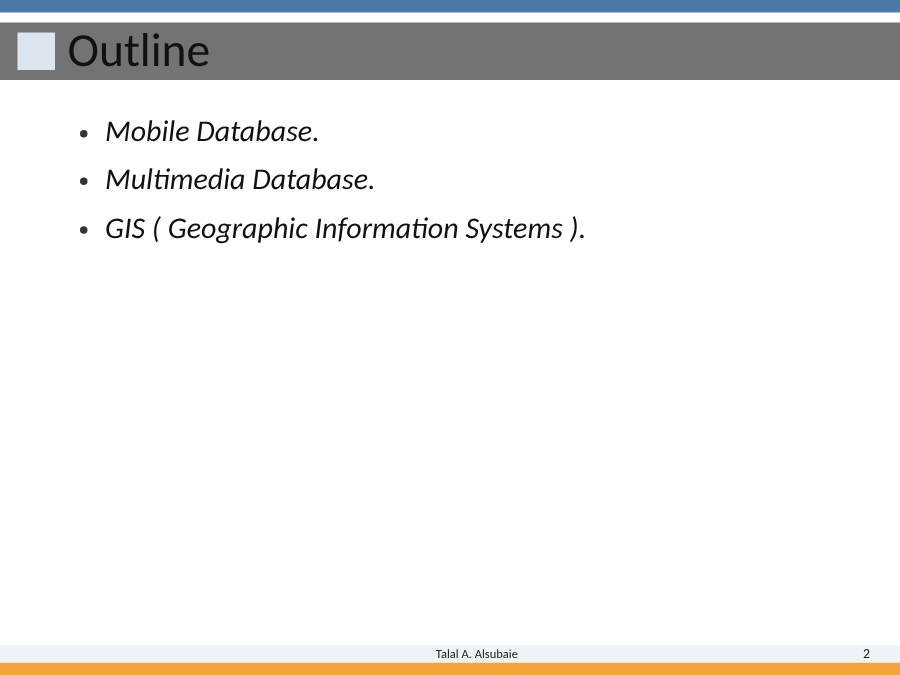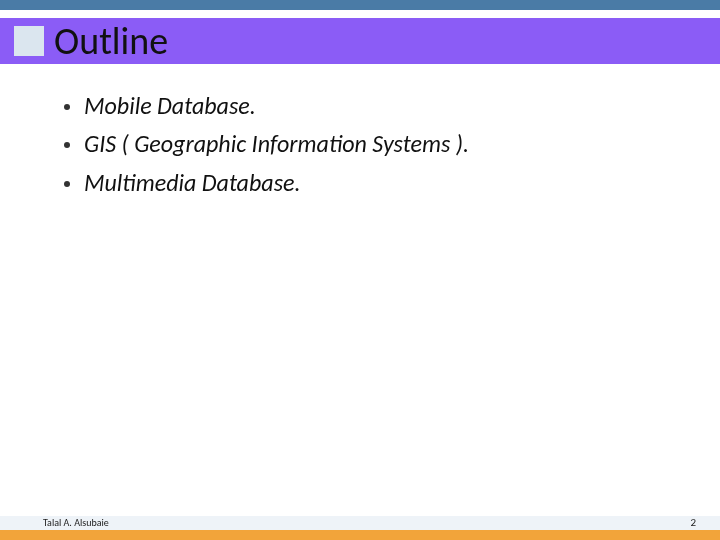--- a/index.html
+++ b/index.html
@@ -17,21 +17,21 @@
     width: 100%;
     height: 10px;
     background: #4a7ba6;
   }
   .title-band {
     position: absolute;
     top: 18px;
     left: 0;
     width: 100%;
     height: 46px;
-    background: #8b5cf6;
+    background: #737373;
     display: flex;
     align-items: center;
   }
   .title-chip {
     width: 30px;
     height: 30px;
     background: #dbe6ef;
     margin-left: 14px;
     margin-right: 10px;
   }
@@ -80,20 +80,21 @@
     position: relative;
   }
   .footer-lower {
     width: 100%;
     height: 10px;
     background: #f2a43a;
   }
   .footer-author {
     position: absolute;
     width: 100%;
+    text-align: center;
     bottom: 10px;
     font-size: 10px;
     color: #222;
     line-height: 14px;
     padding-left: 43px;
   }
   .footer-page {
     position: absolute;
     right: 24px;
     bottom: 10px;
@@ -113,25 +114,25 @@
     <div class="title-text">Outline</div>
   </div>
 
   <div class="content">
     <div class="bullet">
       <div class="bullet-dot"></div>
       <div class="bullet-text">Mobile Database.</div>
     </div>
     <div class="bullet">
       <div class="bullet-dot"></div>
-      <div class="bullet-text">GIS ( Geographic Information Systems ).</div>
+      <div class="bullet-text">Multimedia Database.</div>
     </div>
     <div class="bullet">
       <div class="bullet-dot"></div>
-      <div class="bullet-text">Multimedia Database.</div>
+      <div class="bullet-text">GIS ( Geographic Information Systems ).</div>
     </div>
   </div>
 
   <div class="footer">
     <div class="footer-upper"></div>
     <div class="footer-lower"></div>
     <div class="footer-author">Talal A. Alsubaie</div>
     <div class="footer-page">2</div>
   </div>
 </div>

